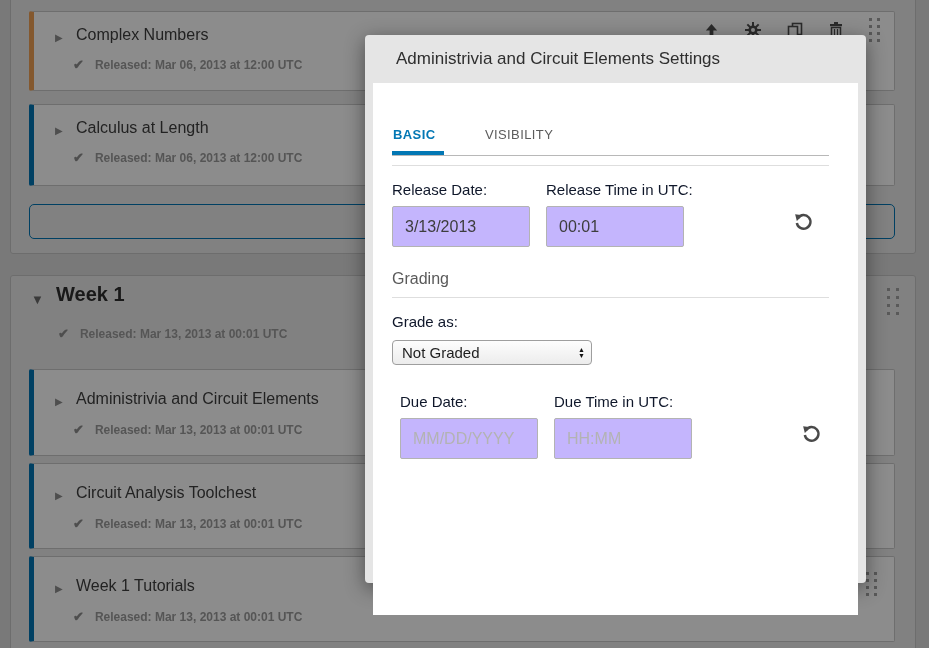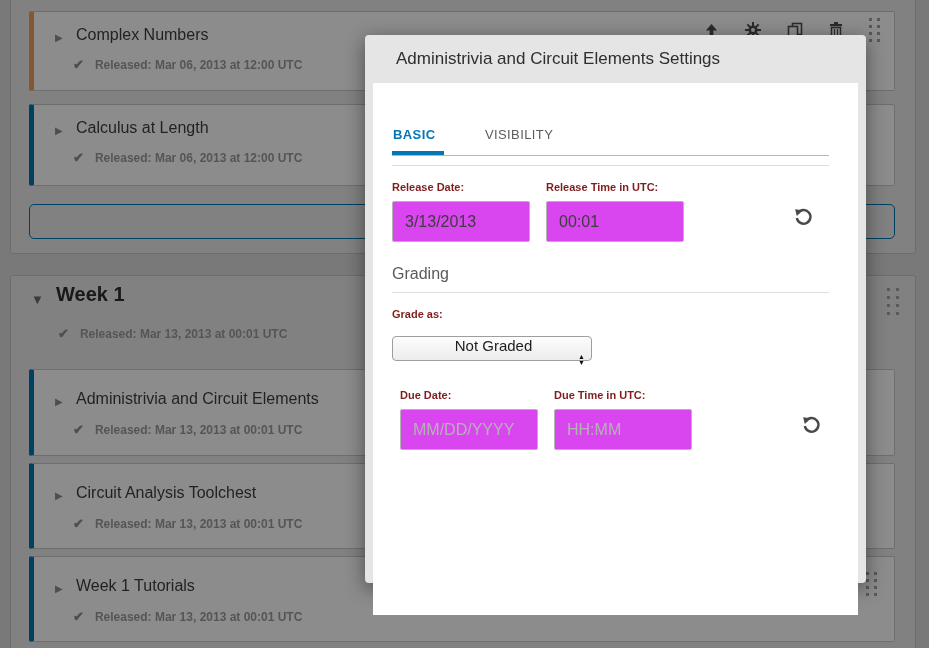--- a/index.html
+++ b/index.html
@@ -54,30 +54,30 @@
   .tabs{border-bottom:1px solid #b8b8b8;}
   .tab{display:inline-block;font-size:13px;letter-spacing:0.4px;cursor:pointer;}
   .tab.active{color:#0277b4;font-weight:bold;padding:0 9px 9px 1px;
               border-bottom:4px solid #0277b4;}
   .tab.inactive{color:#5c5c5c;margin-left:36px;padding-bottom:12px;}
   .m-section-heading{font-size:16px;color:#5a5a5a;margin-top:23px;}
   .m-hr{border:none;border-top:1px solid #dedede;margin:9px 0 0 0;}
   .field-row{display:flex;margin-top:15px;}
   .field-col{display:flex;flex-direction:column;width:138px;margin-right:16px;}
   .field-col.wide{width:200px;margin-right:0;}
-  .m-label{font-weight:bold;font-size:11px;color:#7f1d1d;white-space:nowrap;}
-  .m-input{width:138px;height:41px;margin-top:8px;background:#d946ef;
+  .m-label{font-weight:normal;font-size:15px;color:#0f172a;white-space:nowrap;}
+  .m-input{width:138px;height:41px;margin-top:8px;background:#c4b5fd;
            border:1px solid #b3b3b3;border-radius:2px;font-size:16px;color:#3d3d3d;
            padding:0 12px;box-sizing:border-box;font-family:"Liberation Sans",sans-serif;}
   .m-input::placeholder{color:#b3b3b3;}
   .reset-btn{margin-left:48px;align-self:flex-end;margin-bottom:12px;background:none;
              border:none;padding:0;cursor:pointer;}
-  .select{width:200px;height:25px;margin-top:16px;border:1px solid #9e9e9e;border-radius:4px;
+  .select{width:200px;height:25px;margin-top:10px;border:1px solid #9e9e9e;border-radius:4px;
           background:linear-gradient(#fdfdfd,#ececec);display:flex;align-items:center;
-          padding:0 6px 0 9px;box-sizing:border-box;font-size:15px;color:#1e1e1e;cursor:pointer;flex-direction:column;}
+          padding:0 6px 0 9px;box-sizing:border-box;font-size:15px;color:#1e1e1e;cursor:pointer;}
   .sel-arrows{margin-left:auto;display:flex;flex-direction:column;font-size:7px;
               line-height:5.5px;color:#111;}
   .m-footer{position:absolute;left:0;bottom:0;width:100%;height:60px;background:#ececec;
             border-radius:0 0 4px 4px;box-sizing:border-box;padding:15px 17px;
             display:flex;align-items:center;}
   .save-btn{width:70px;height:30px;border-radius:3px;border:1px solid #1c6d9e;
             background:linear-gradient(#4499d4,#1d7dc2);color:#fff;font-weight:bold;
             font-size:14px;cursor:pointer;font-family:"Liberation Sans",sans-serif;}
   .cancel-link{margin-left:24px;font-size:15px;color:#2c587d;cursor:pointer;text-decoration:none;}
 </style>

